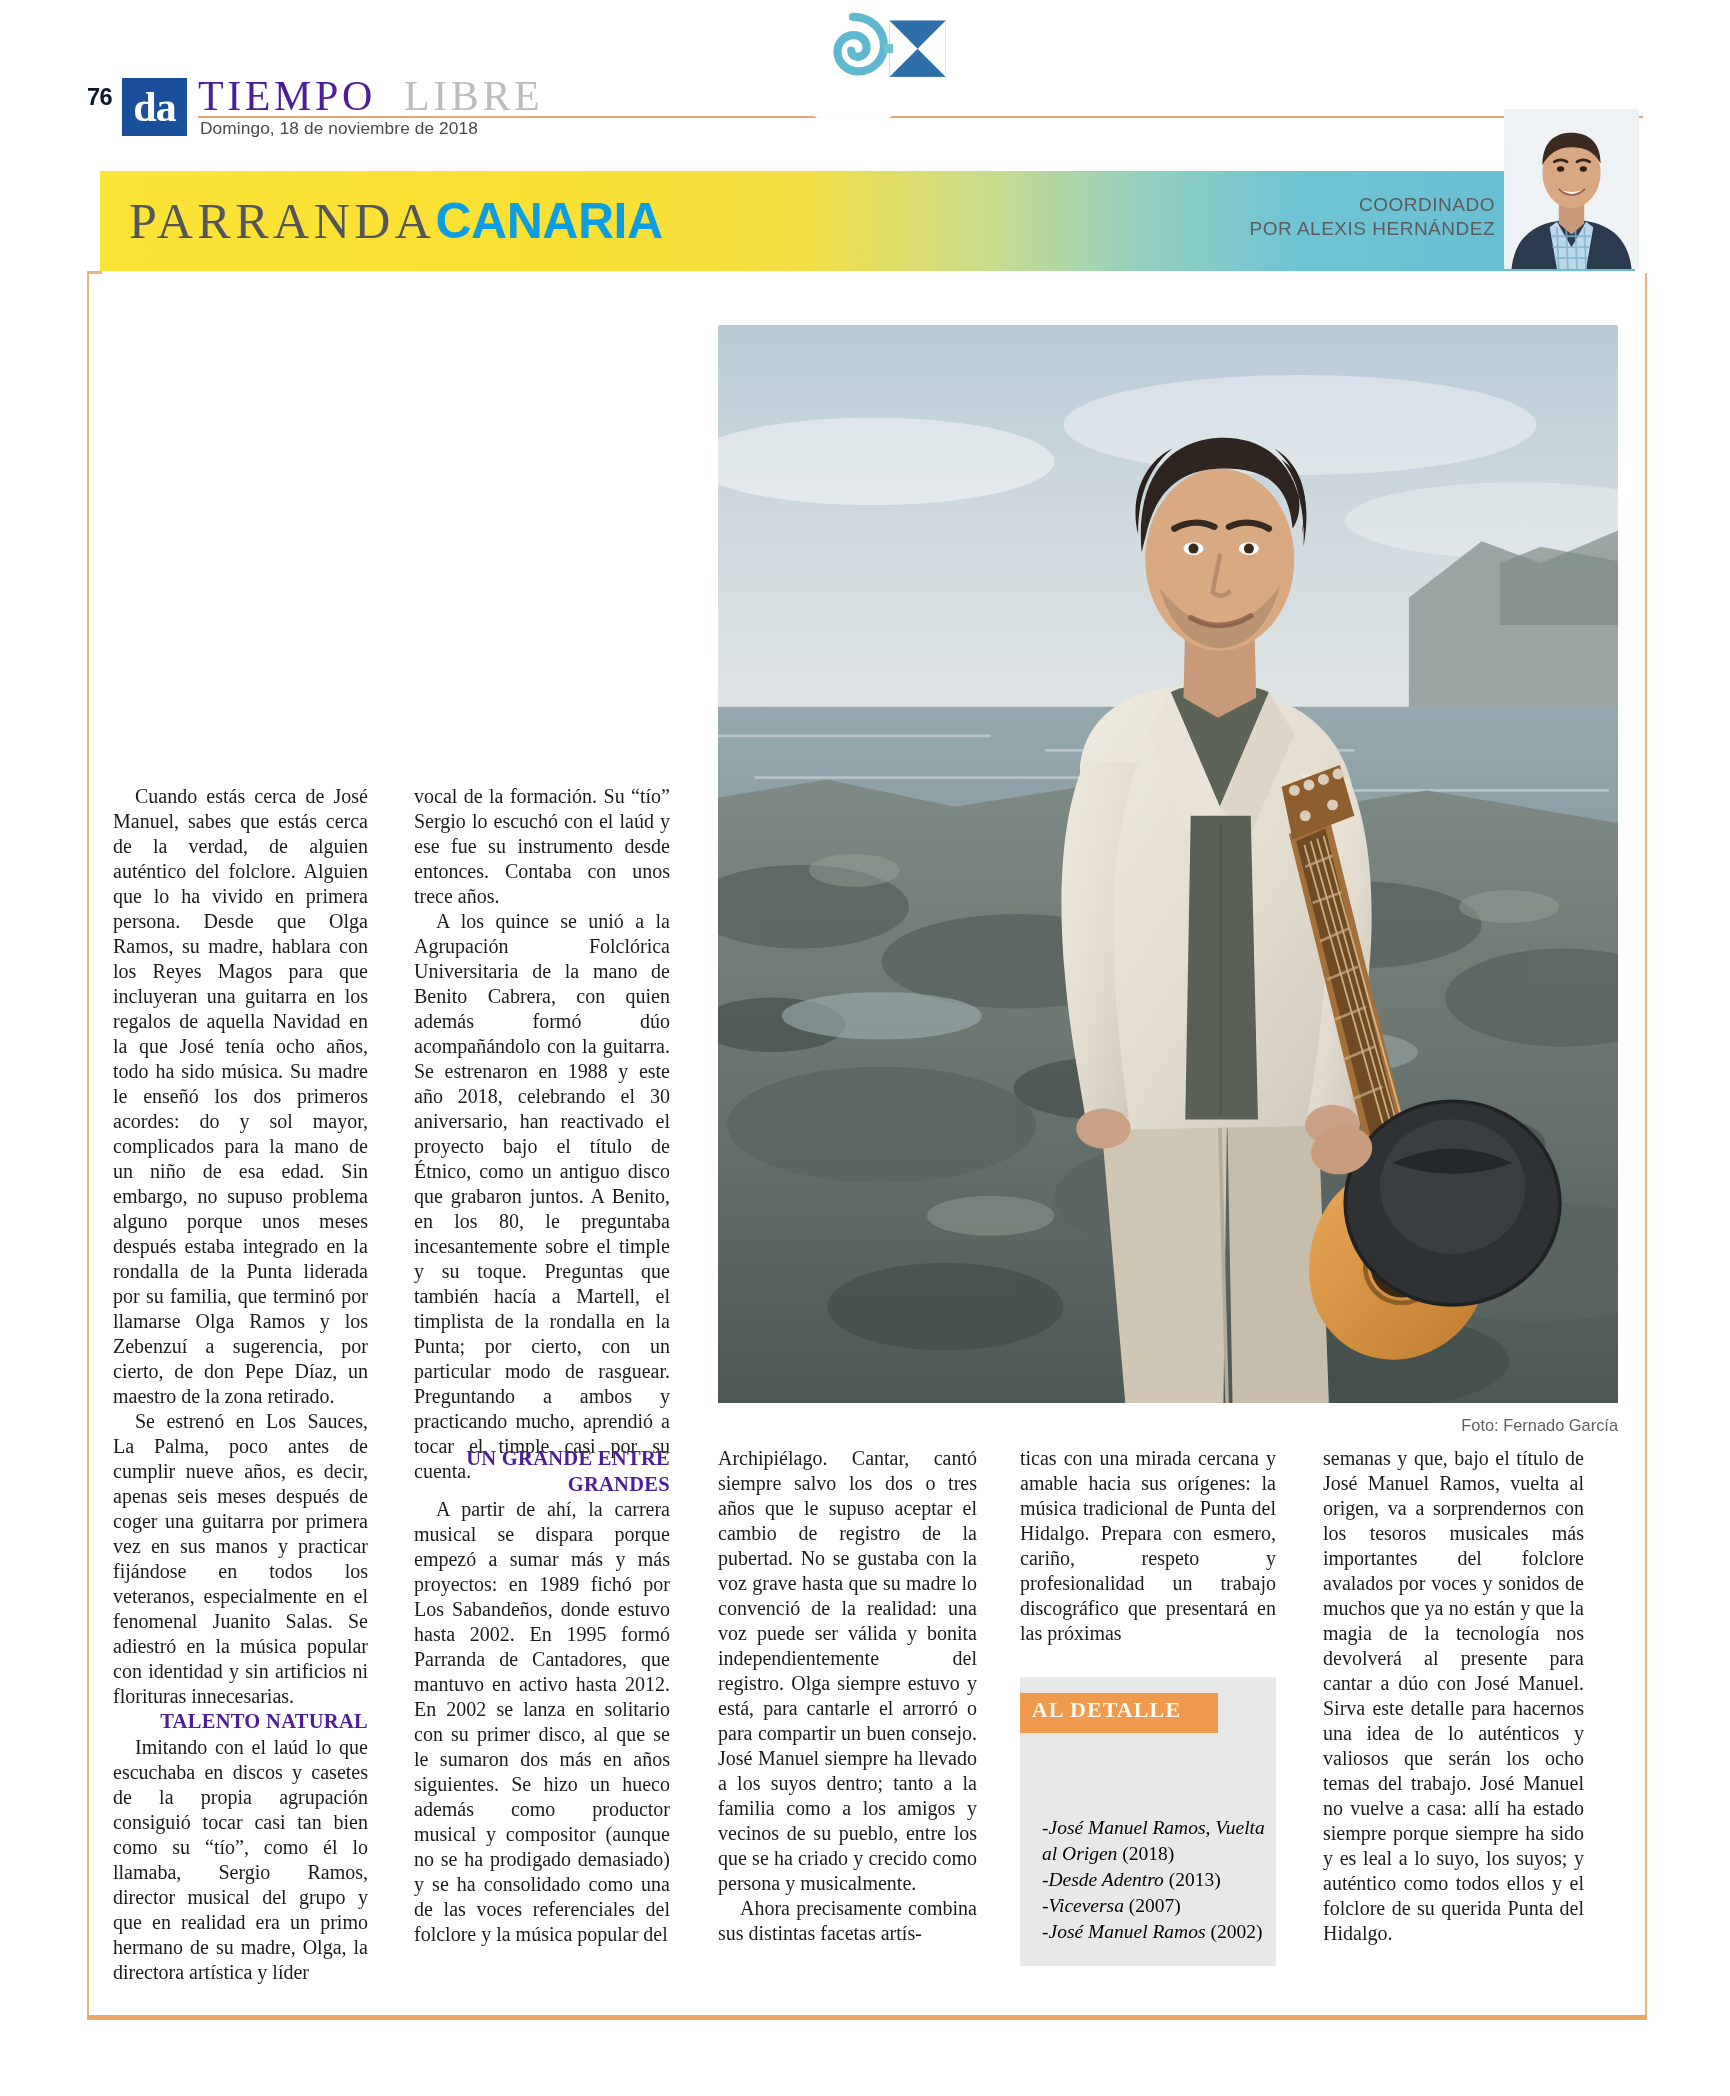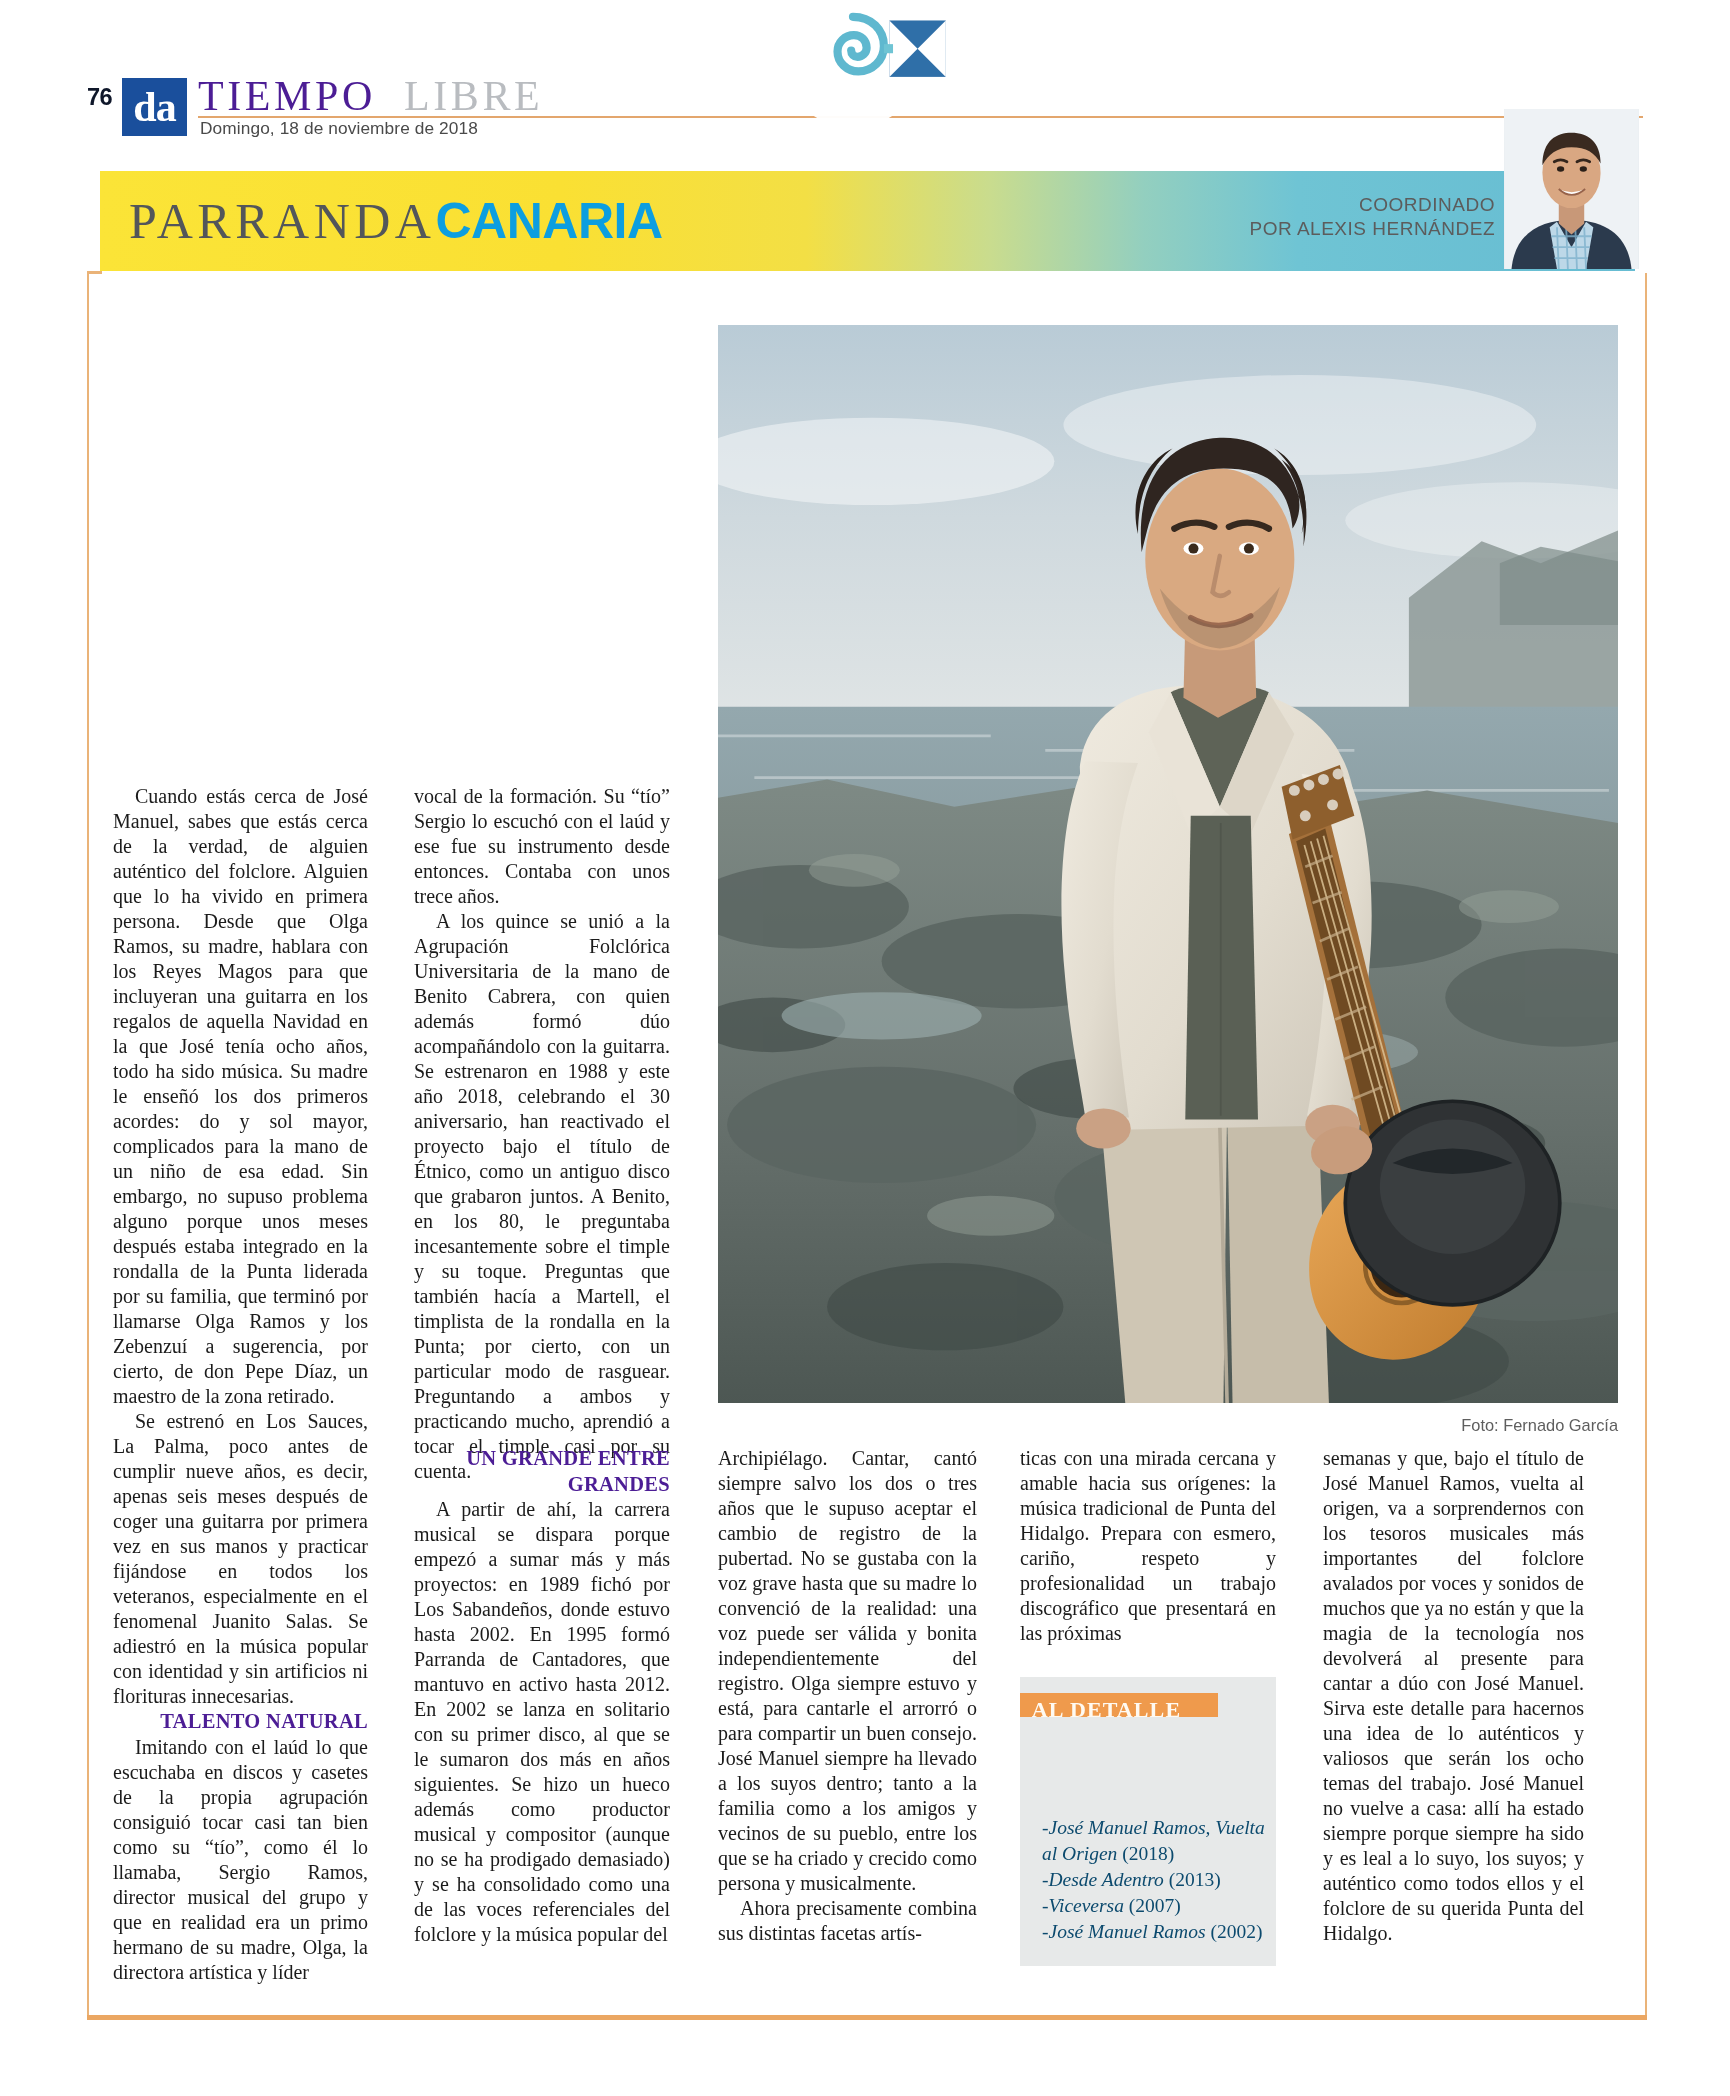--- a/index.html
+++ b/index.html
@@ -134,36 +134,36 @@
   #col3 { left:718px; top:1446px; width:259px; }
   #col4 { left:1020px; top:1446px; width:256px; }
   #col5 { left:1323px; top:1446px; width:261px; }
 
   
   .detail-box {
     position:absolute; left:1020px; top:1677px; width:256px; height:289px;
     background:#e7e9e9;
   }
   .detail-tag {
-    position:absolute; left:1020px; top:1693px; width:198px; height:24px;
+    position:absolute; left:1020px; top:1693px; width:198px; height:40px;
     background:#ef9a4c;
     color:#fffaf2;
     font-family:"Liberation Serif", serif;
     font-weight:bold; font-size:22px; line-height:33px;
     padding-left:11.8px; letter-spacing:1.1px;
   }
   .detail-title {
     position:absolute; left:1042px; top:1744px; width:227px;
     font-family:"Liberation Serif", serif;
     font-weight:bold; font-size:27px; line-height:32px; color:#141414;
   }
   .detail-list {
     position:absolute; left:1042px; top:1815px; width:225px;
     font-family:"Liberation Serif", serif;
-    font-size:19.5px; line-height:26px; color:#0c4a6e;
+    font-size:19.5px; line-height:26px; color:#000000;
   }
   .detail-list .it { display:block; }
   .detail-list .nm { font-style:italic; }
 
   
   .bottom-rule {
     position:absolute; left:87px; top:2015px; width:1560px; height:4.5px;
     background:#eba763;
   }
 </style>

